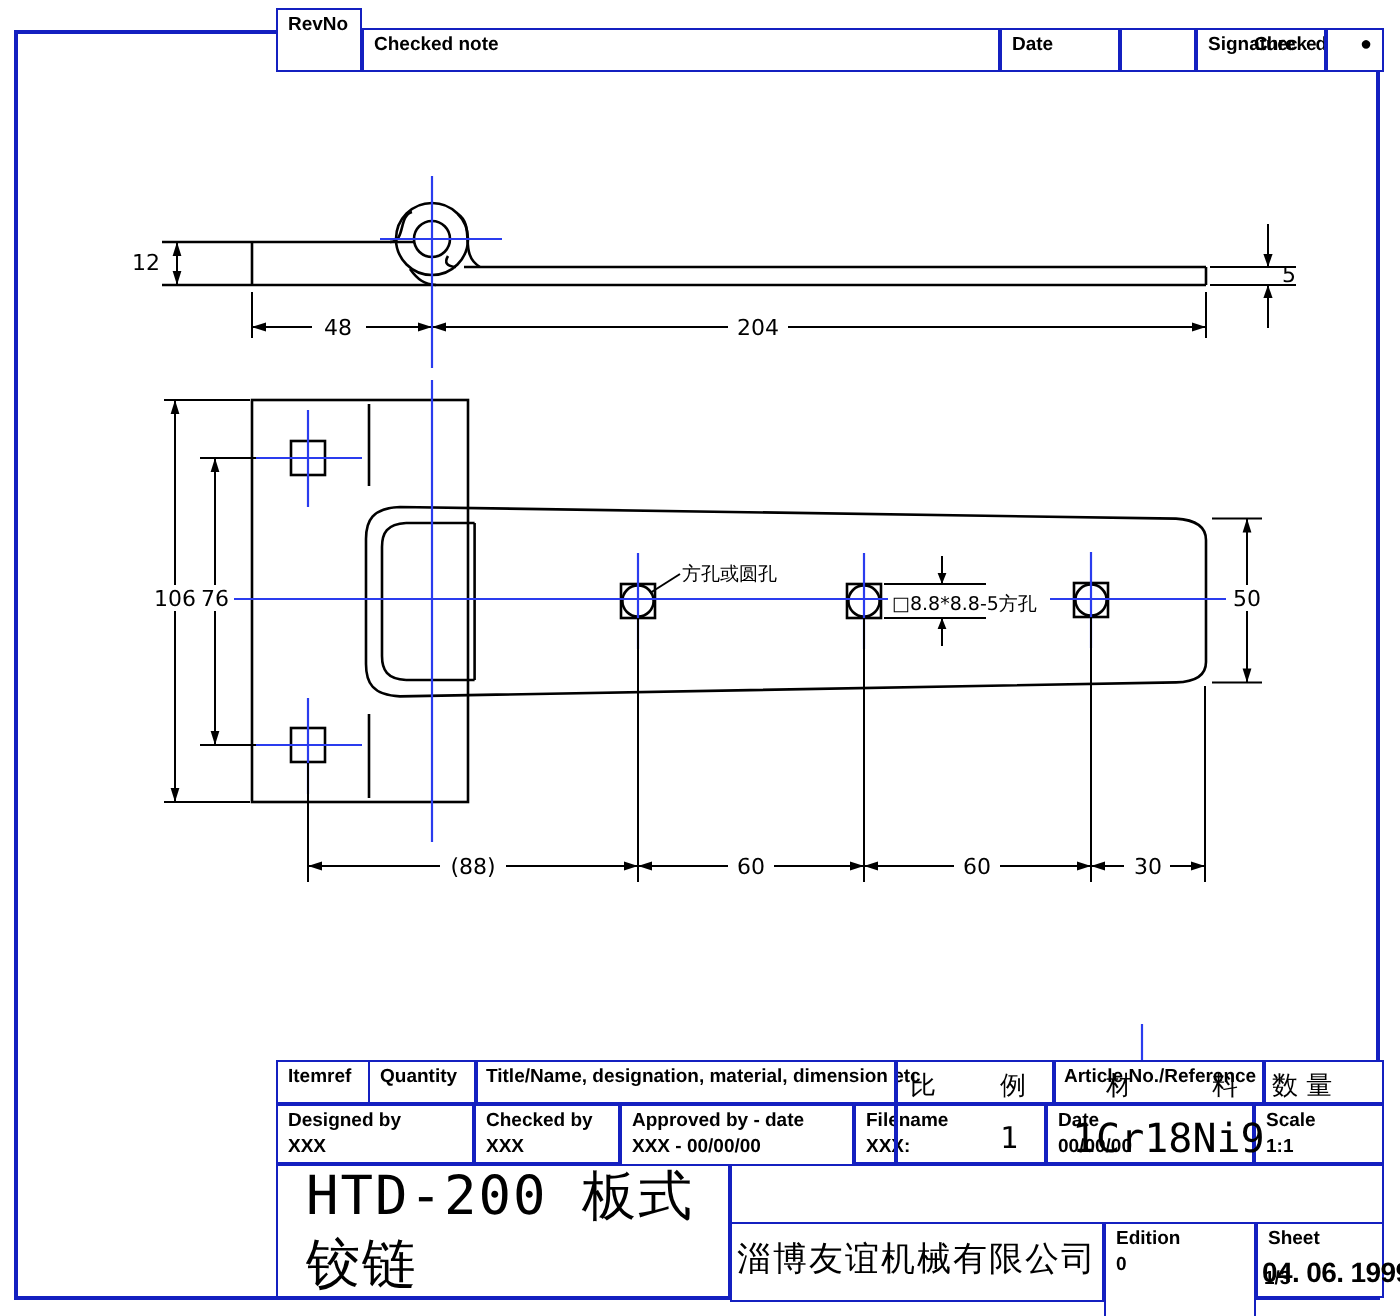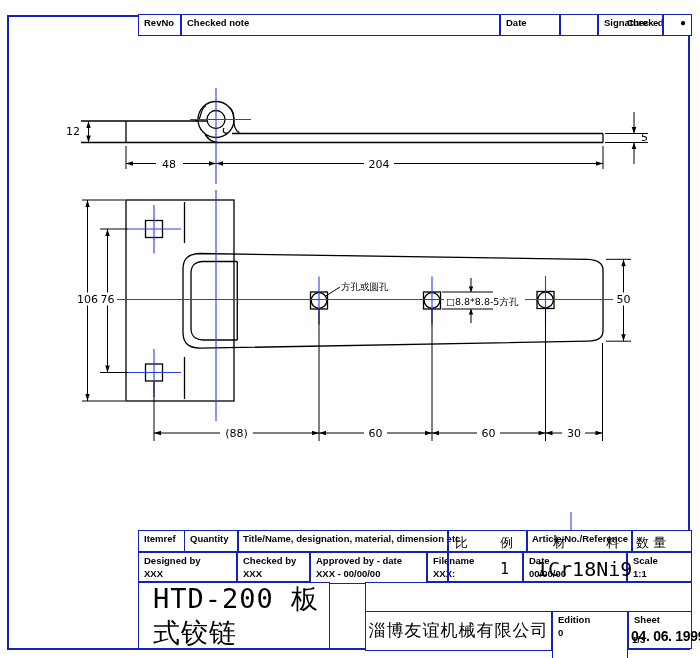--- a/index.html
+++ b/index.html
@@ -168,21 +168,21 @@
       <text x="623.5" y="303" text-anchor="middle">50</text>
       <text x="236.5" y="437" text-anchor="middle">(88)</text>
       <text x="375.5" y="437" text-anchor="middle">60</text>
       <text x="488.5" y="437" text-anchor="middle">60</text>
       <text x="574" y="437" text-anchor="middle">30</text>
       <text x="341" y="290" font-size="9.5">方孔或圆孔</text>
       <text x="446" y="305" font-size="9.5">□8.8*8.8-5方孔</text>
     </g>
   </svg>
 
-  <div class="cell" style="left:138px;top:14px;width:43px;height:22px;">
+  <div class="cell" style="left:138px;top:4px;width:43px;height:32px;">
     <span class="lab">RevNo</span>
     </div>
   <div class="cell" style="left:181px;top:14px;width:319px;height:22px;">
     <span class="lab">Checked note</span>
     </div>
   <div class="cell" style="left:500px;top:14px;width:60px;height:22px;">
     <span class="lab">Date</span>
     </div>
   <div class="cell" style="left:560px;top:14px;width:38px;height:22px;"></div>
   <div class="cell" style="left:598px;top:14px;width:94px;height:22px;">
@@ -231,21 +231,21 @@
     <span class="val">00/00/00</span>
     </div>
   <div class="cell" style="left:627px;top:552px;width:65px;height:30px;">
     <span class="lab">Scale</span>
     <span class="val">1:1</span>
     </div>
   <span class="ovl mono" style="left:500px;top:560px;font-size:15px;">1</span>
   <span class="ovl mono" style="left:536px;top:557px;font-size:20px;">1Cr18Ni9</span>
   <div class="vline" style="left:447px;top:552px;height:30px;"></div>
 
-  <div class="cell bigtitle" style="left:138px;top:582px;width:192px;height:67px;">
+  <div class="cell bigtitle" style="left:138px;top:582px;width:227px;height:67px;">
     <span>HTD-200 板式铰链</span>
     </div>
   <div class="cell" style="left:365px;top:582px;width:327px;height:30px;"></div>
   <div class="cell company" style="left:365px;top:611px;width:187px;height:40px;">
     <span>淄博友谊机械有限公司</span>
     </div>
   <div class="cell" style="left:552px;top:611px;width:76px;height:54px;">
     <span class="lab">Edition</span>
     <span class="val">0</span>
     </div>

